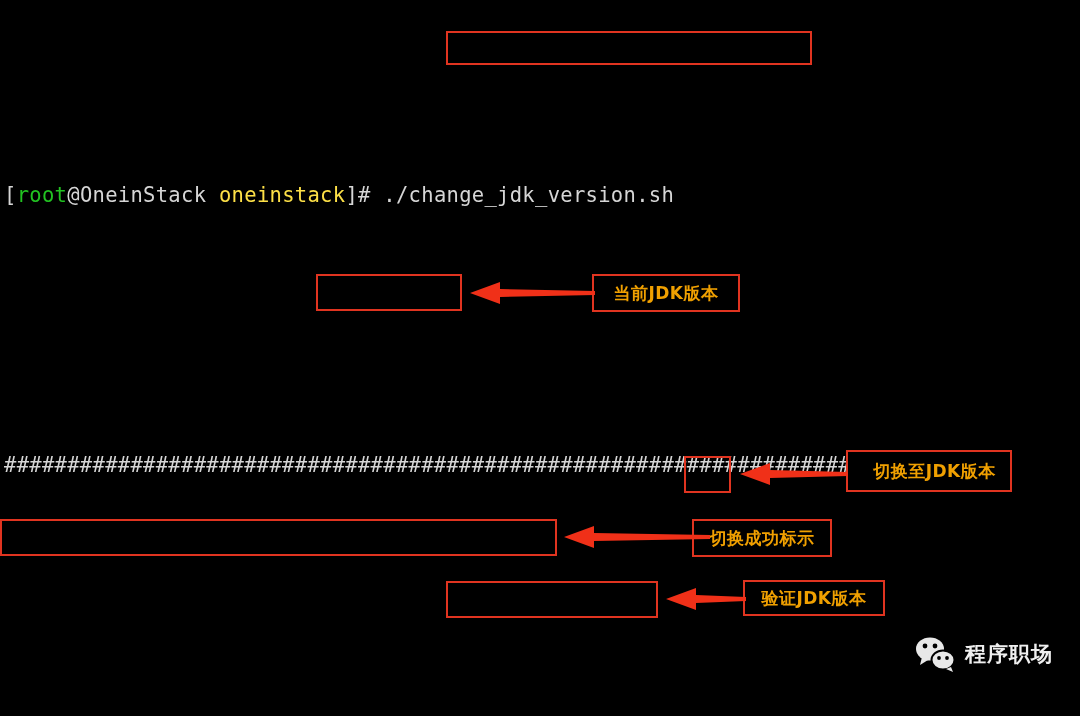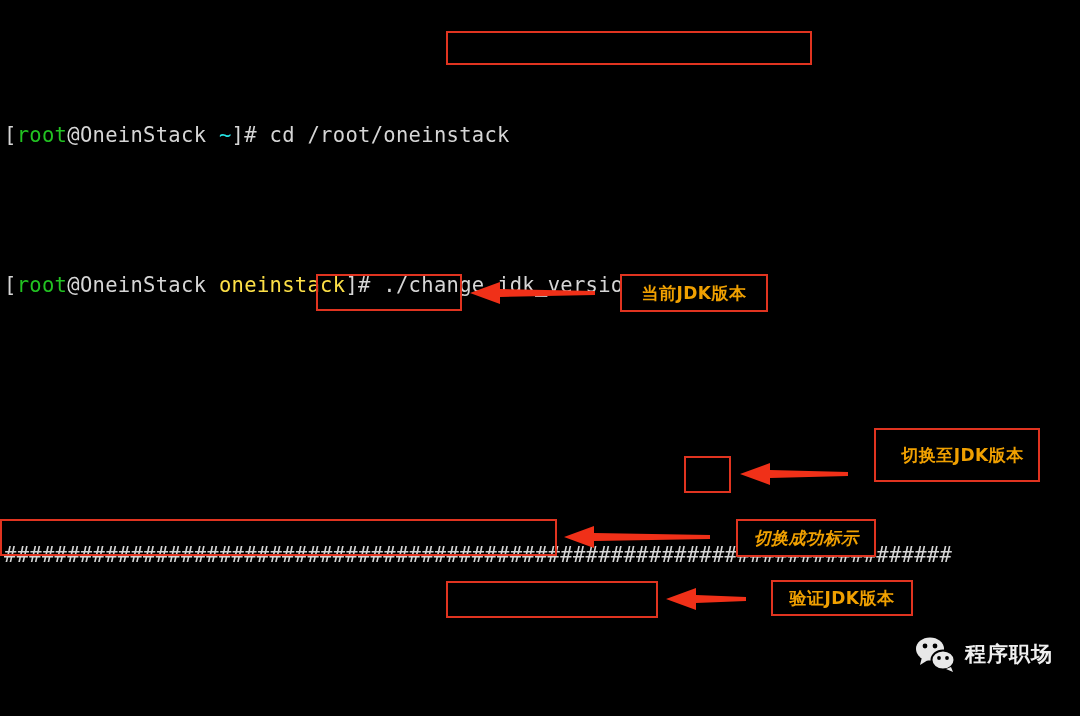--- a/index.html
+++ b/index.html
@@ -57,21 +57,20 @@
     color: #f0a000;
     background: #000000;
     font-family: "DejaVu Sans", "Liberation Sans", sans-serif;
     font-size: 17px;
     font-weight: bold;
     display: flex;
     align-items: center;
     justify-content: center;
     white-space: nowrap;
     letter-spacing: 0.5px;
-    margin-left: 28px;
   }
 
   
   .arrow { position: absolute; }
 
   
   #watermark {
     position: absolute;
     display: flex;
     align-items: center;
@@ -84,21 +83,20 @@
     font-weight: bold;
     letter-spacing: 1px;
   }
 </style>
 </head>
 <body>
 
 <div id="terminal">
 
   
-  <div class="line"><span class="c-grey">[</span><span class="c-green">root</span><span class="c-grey">@OneinStack</span><span class="c-grey"> </span><span class="c-cyan">~</span><span class="c-grey">]# </span><span class="c-grey">cd /root/oneinstack</span></div>
 
   
   <div class="line"><span class="c-grey">[</span><span class="c-green">root</span><span class="c-grey">@OneinStack</span><span class="c-grey"> </span><span class="c-magenta">oneinstack</span><span class="c-grey">]# </span><span class="c-grey">./change_jdk_version.sh</span></div>
 
   <div class="blank"></div>
 
   
   <div class="line">###########################################################################</div>
   
   
@@ -139,25 +137,25 @@
 <div class="hl" style="left:446px; top:31px; width:366px; height:34px;"></div>
 <div class="hl" style="left:316px; top:274px; width:146px; height:37px;"></div>
 <div class="hl" style="left:684px; top:456px; width:47px; height:37px;"></div>
 <div class="hl" style="left:0px; top:519px; width:557px; height:37px;"></div>
 <div class="hl" style="left:446px; top:581px; width:212px; height:37px;"></div>
 
 <div class="note" style="left:592px; top:274px; width:148px; height:38px;">
     <span>当前JDK版本</span>
   </div>
 
-<div class="note" style="left:846px; top:428px; width:166px; height:54px;padding-left:11px;">
+<div class="note" style="left:846px; top:450px; width:166px; height:42px;padding-left:11px;">
     <span>切换至JDK版本</span>
   </div>
 
-<div class="note" style="left:708px; top:519px; width:140px; height:38px;font-style:italic;">
+<div class="note" style="left:692px; top:519px; width:140px; height:38px;">
     <span>切换成功标示</span>
   </div>
 
 <div class="note" style="left:743px; top:580px; width:142px; height:36px;">
     <span>验证JDK版本</span>
   </div>
 
 <svg class="arrow" style="left:470px; top:281px;" width="125" height="24" viewBox="0 0 125 24">
   <polygon points="0,12 30,1 30,8 125,10 125,14 30,16 30,23" fill="#f03018"></polygon>
 </svg>

